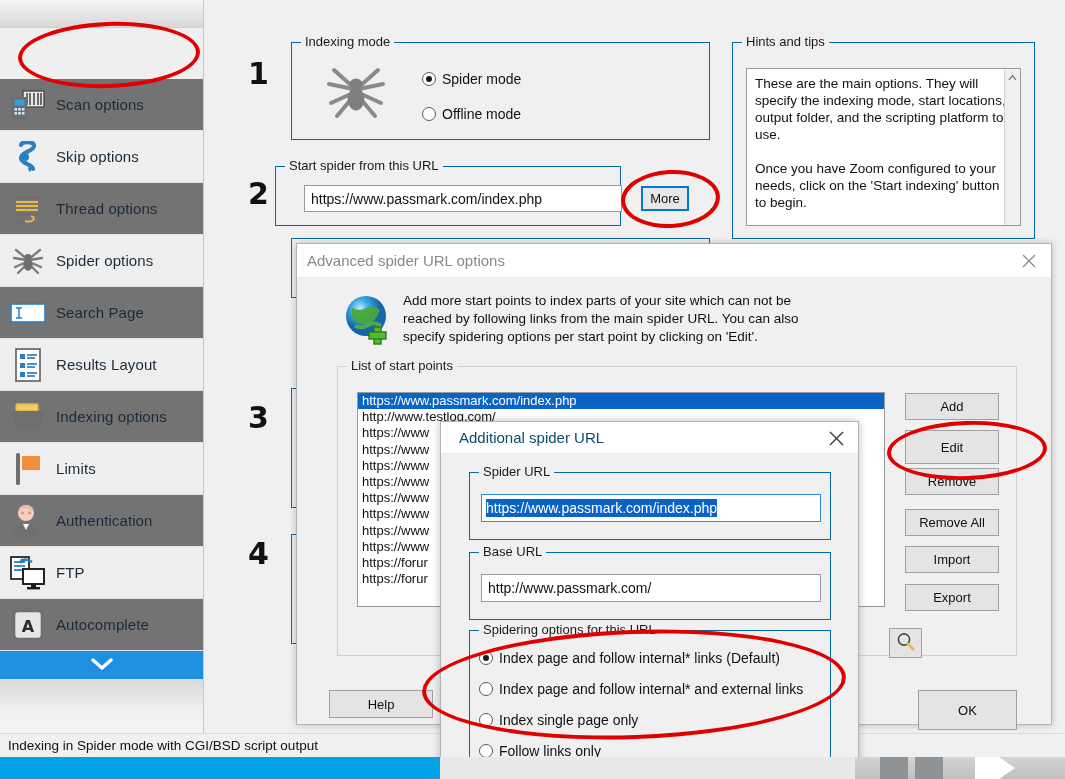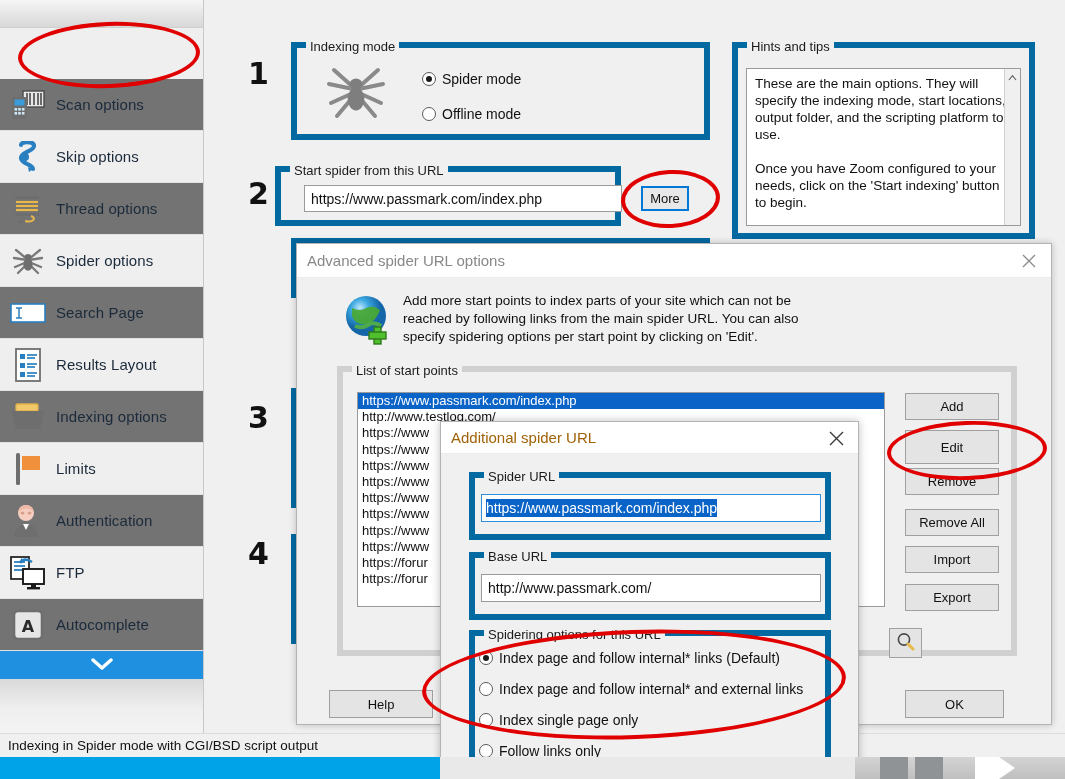--- a/index.html
+++ b/index.html
@@ -27,21 +27,21 @@
   .side-item.sel .side-lbl{color:#ffffff;}
   #side-more{position:absolute;left:0;width:203px;height:28px;background:#1f8fe0;
              display:flex;align-items:center;justify-content:center;}
   #side-bottomfill{position:absolute;left:0;width:203px;height:55px;
              background:linear-gradient(180deg,#d9d9d9 0%,#efefef 55%,#f4f4f4 100%);}
 
   
   .step-num{position:absolute;font-size:30px;font-weight:bold;color:#111;font-family:"DejaVu Sans",sans-serif;}
 
   
-  .gbox{position:absolute;border:6px solid #0369a1;box-sizing:border-box;background:transparent;}
+  .gbox{position:absolute;border:1px solid #0369a1;box-sizing:border-box;background:transparent;}
   .gbox>.gcap{position:absolute;top:-9px;left:9px;background:#f0f0f0;padding:0 4px;
               font-size:13px;color:#1a1a1a;white-space:nowrap;}
 
   .txtbox{position:absolute;box-sizing:border-box;background:#fff;border:1px solid #9a9a9a;
           font-size:14px;color:#111;display:flex;align-items:center;padding:0 6px;overflow:hidden;white-space:nowrap;}
 
   .btn{position:absolute;box-sizing:border-box;background:#e4e4e4;border:1px solid #a0a0a0;
        font-size:13px;color:#111;display:flex;align-items:center;justify-content:center;white-space:nowrap;}
   .btn.focus{border:2px solid #0078d7;background:#e8e8e8;}
 
@@ -75,21 +75,21 @@
   #listbox{position:absolute;left:60px;top:148px;width:528px;height:215px;background:#fff;
            border:1px solid #9a9a9a;box-sizing:border-box;overflow:hidden;}
   .lb-item{font-size:13px;line-height:16.2px;padding-left:4px;color:#111;white-space:nowrap;overflow:hidden;}
   .lb-item.sel{background:#0a64c8;color:#fff;}
 
   
   #dlg-add{position:absolute;left:440px;top:421px;width:417px;height:358px;background:#f0f0f0;
            border:1px solid #b4b4b4;box-shadow:0 0 8px rgba(0,0,0,.25);}
   #dlg-add-title{position:absolute;left:0;top:0;width:100%;height:32px;background:#fff;
                  border-bottom:1px solid #ececec;box-sizing:border-box;display:flex;align-items:center;}
-  #dlg-add-title .t{font-size:15px;color:#a16207;padding-left:10px;}
+  #dlg-add-title .t{font-size:15px;color:#0c4a6e;padding-left:18px;}
   .sel-input{position:absolute;box-sizing:border-box;background:#fff;border:1px solid #2e8fe0;
              display:flex;align-items:center;padding:0 4px;font-size:14px;}
   .sel-input .hl{background:#0a64c8;color:#fff;padding:1px 0;}
 
   
   .ann{position:absolute;border:4px solid #e00000;border-radius:50%;box-sizing:border-box;
        pointer-events:none;background:transparent;}
 
   
   #desk-bottom{position:absolute;left:0;top:757px;width:1065px;height:22px;background:#e9e9e9;}
@@ -416,21 +416,21 @@
   <div class="btn" style="left:592px;top:384px;width:33px;height:30px">
     <span>
       <svg width="19" height="19" viewBox="0 0 19 19">
         <circle cx="8" cy="7.5" r="5.6" fill="none" stroke="#4a4a4a" stroke-width="1.6"></circle>
         <line x1="12" y1="12" x2="17" y2="17" stroke="#e8b84a" stroke-width="3" stroke-linecap="round"></line>
       </svg>
     </span>
   </div>
 
   <div class="btn" style="left:32px;top:446px;width:104px;height:28px">Help</div>
-  <div class="btn" style="left:608px;top:446px;width:99px;height:28px">OK</div>
+  <div class="btn" style="left:621px;top:446px;width:99px;height:40px">OK</div>
 </div>
 
 <div id="dlg-add">
   <div id="dlg-add-title">
     <span class="t">Additional spider URL</span>
     <span class="dlg-x">
       <svg width="15" height="15" viewBox="0 0 15 15">
           <path d="M1 1 L14 14 M14 1 L1 14" stroke="#3a3a3a" stroke-width="1.4"></path>
         </svg>
     </span>

